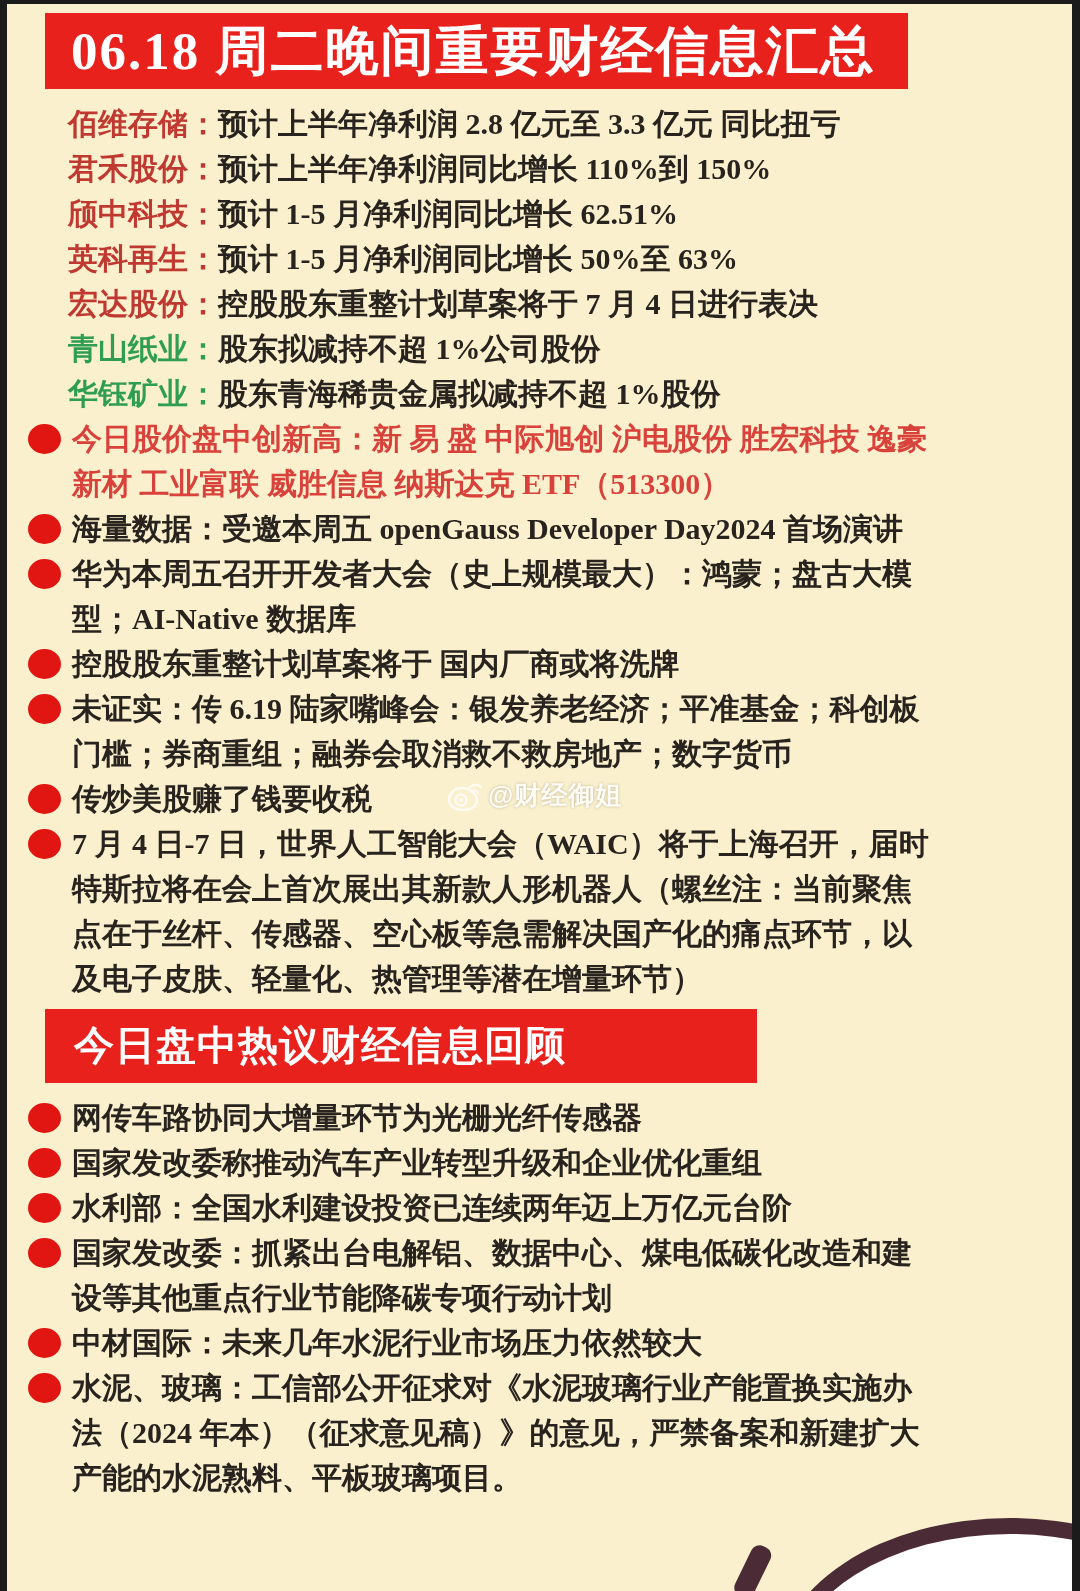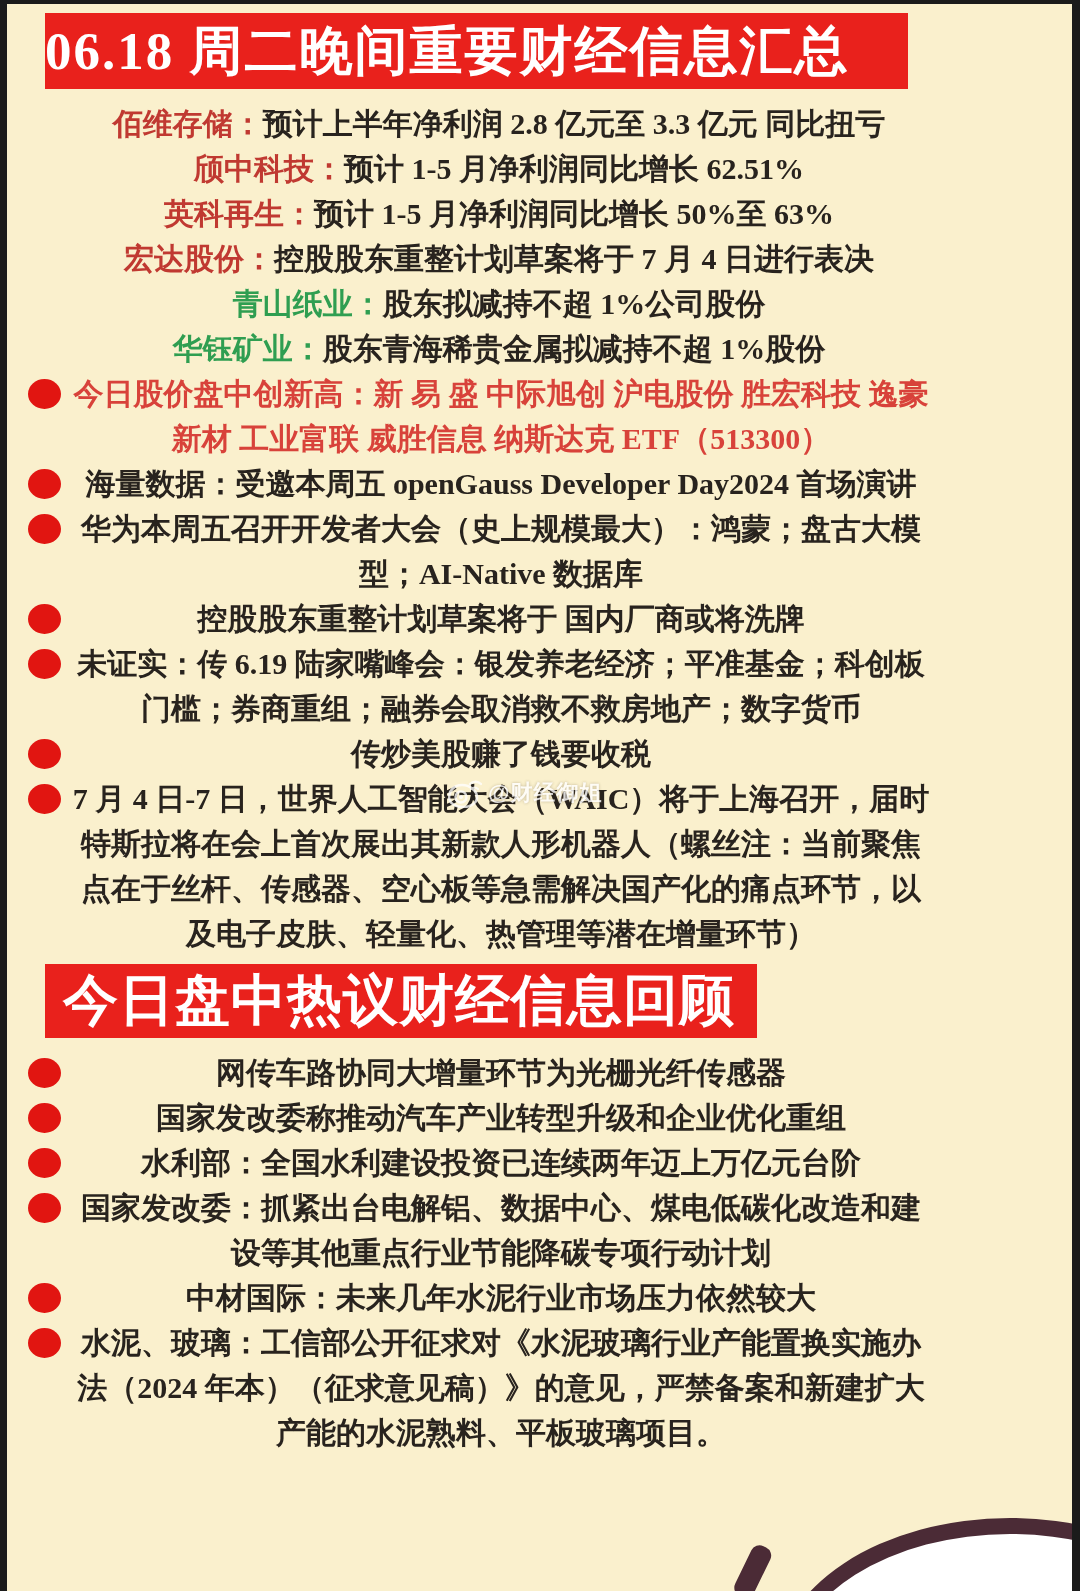--- a/index.html
+++ b/index.html
@@ -32,31 +32,32 @@
     color:#fff;
     font-weight:700;
     white-space:nowrap;
     overflow:hidden;
   }
   .banner1{
     margin:13px 0 0 45px;
     width:863px;height:76px;
     line-height:76px;
     font-size:53px;
+    padding-left:26px;
     letter-spacing:2px;
   }
   .banner2{
     margin:8px 0 12px 45px;
     width:712px;height:74px;
     line-height:74px;
-    font-size:55px;
-    padding-left:18px;
+    font-size:40px;
+    padding-left:29px;
     letter-spacing:1px;
   }
-  .rows{margin-top:12px;text-align:center;}
+  .rows{margin-top:12px;}
   .rows2{margin-top:0;}
   .row{
     position:relative;
     font-size:30px;
     font-weight:700;
     line-height:45px;
     margin-left:68px;
     margin-right:150px;
     color:var(--text-dark);
   }
@@ -75,21 +76,21 @@
   .watermark{
     position:absolute;
     left:448px;top:778px;
     display:flex;align-items:center;
     color:#fff;opacity:.82;
     z-index:10;
     text-shadow:0 0 3px rgba(90,70,40,.45);
     font-family:"Liberation Sans","DejaVu Sans",sans-serif;
   }
   .wm-icon{width:34px;height:30px;margin-right:6px;opacity:.95;}
-  .wm-text{font-size:22px;font-weight:700;letter-spacing:1px;}
+  .wm-text{font-size:26px;font-weight:700;letter-spacing:1px;}
 
   .mascot-head{
     position:absolute;
     left:775px;top:1518px;
     width:470px;height:310px;
     background:#fff;
     border:16px solid var(--mascot-outline);
     border-radius:50%;
     z-index:20;
   }
@@ -110,20 +111,23 @@
   <div class="edge-top"></div>
   <div class="edge-left"></div>
   <div class="edge-right"></div>
 
   <div class="banner banner1">06.18 周二晚间重要财经信息汇总</div>
 
   <div class="rows rows1">
 
   <div class="row labeled">
         <span class="label red-label">佰维存储：</span><span class="text">预计上半年净利润 2.8 亿元至 3.3 亿元 同比扭亏</span>
+      </div>
+      <div class="row labeled">
+        <span class="label red-label">君禾股份：</span><span class="text">预计上半年净利润同比增长 110%到 150%</span>
       </div>
       <div class="row labeled">
         <span class="label red-label">颀中科技：</span><span class="text">预计 1-5 月净利润同比增长 62.51%</span>
       </div>
       <div class="row labeled">
         <span class="label red-label">英科再生：</span><span class="text">预计 1-5 月净利润同比增长 50%至 63%</span>
       </div>
       <div class="row labeled">
         <span class="label red-label">宏达股份：</span><span class="text">控股股东重整计划草案将于 7 月 4 日进行表决</span>
       </div>

